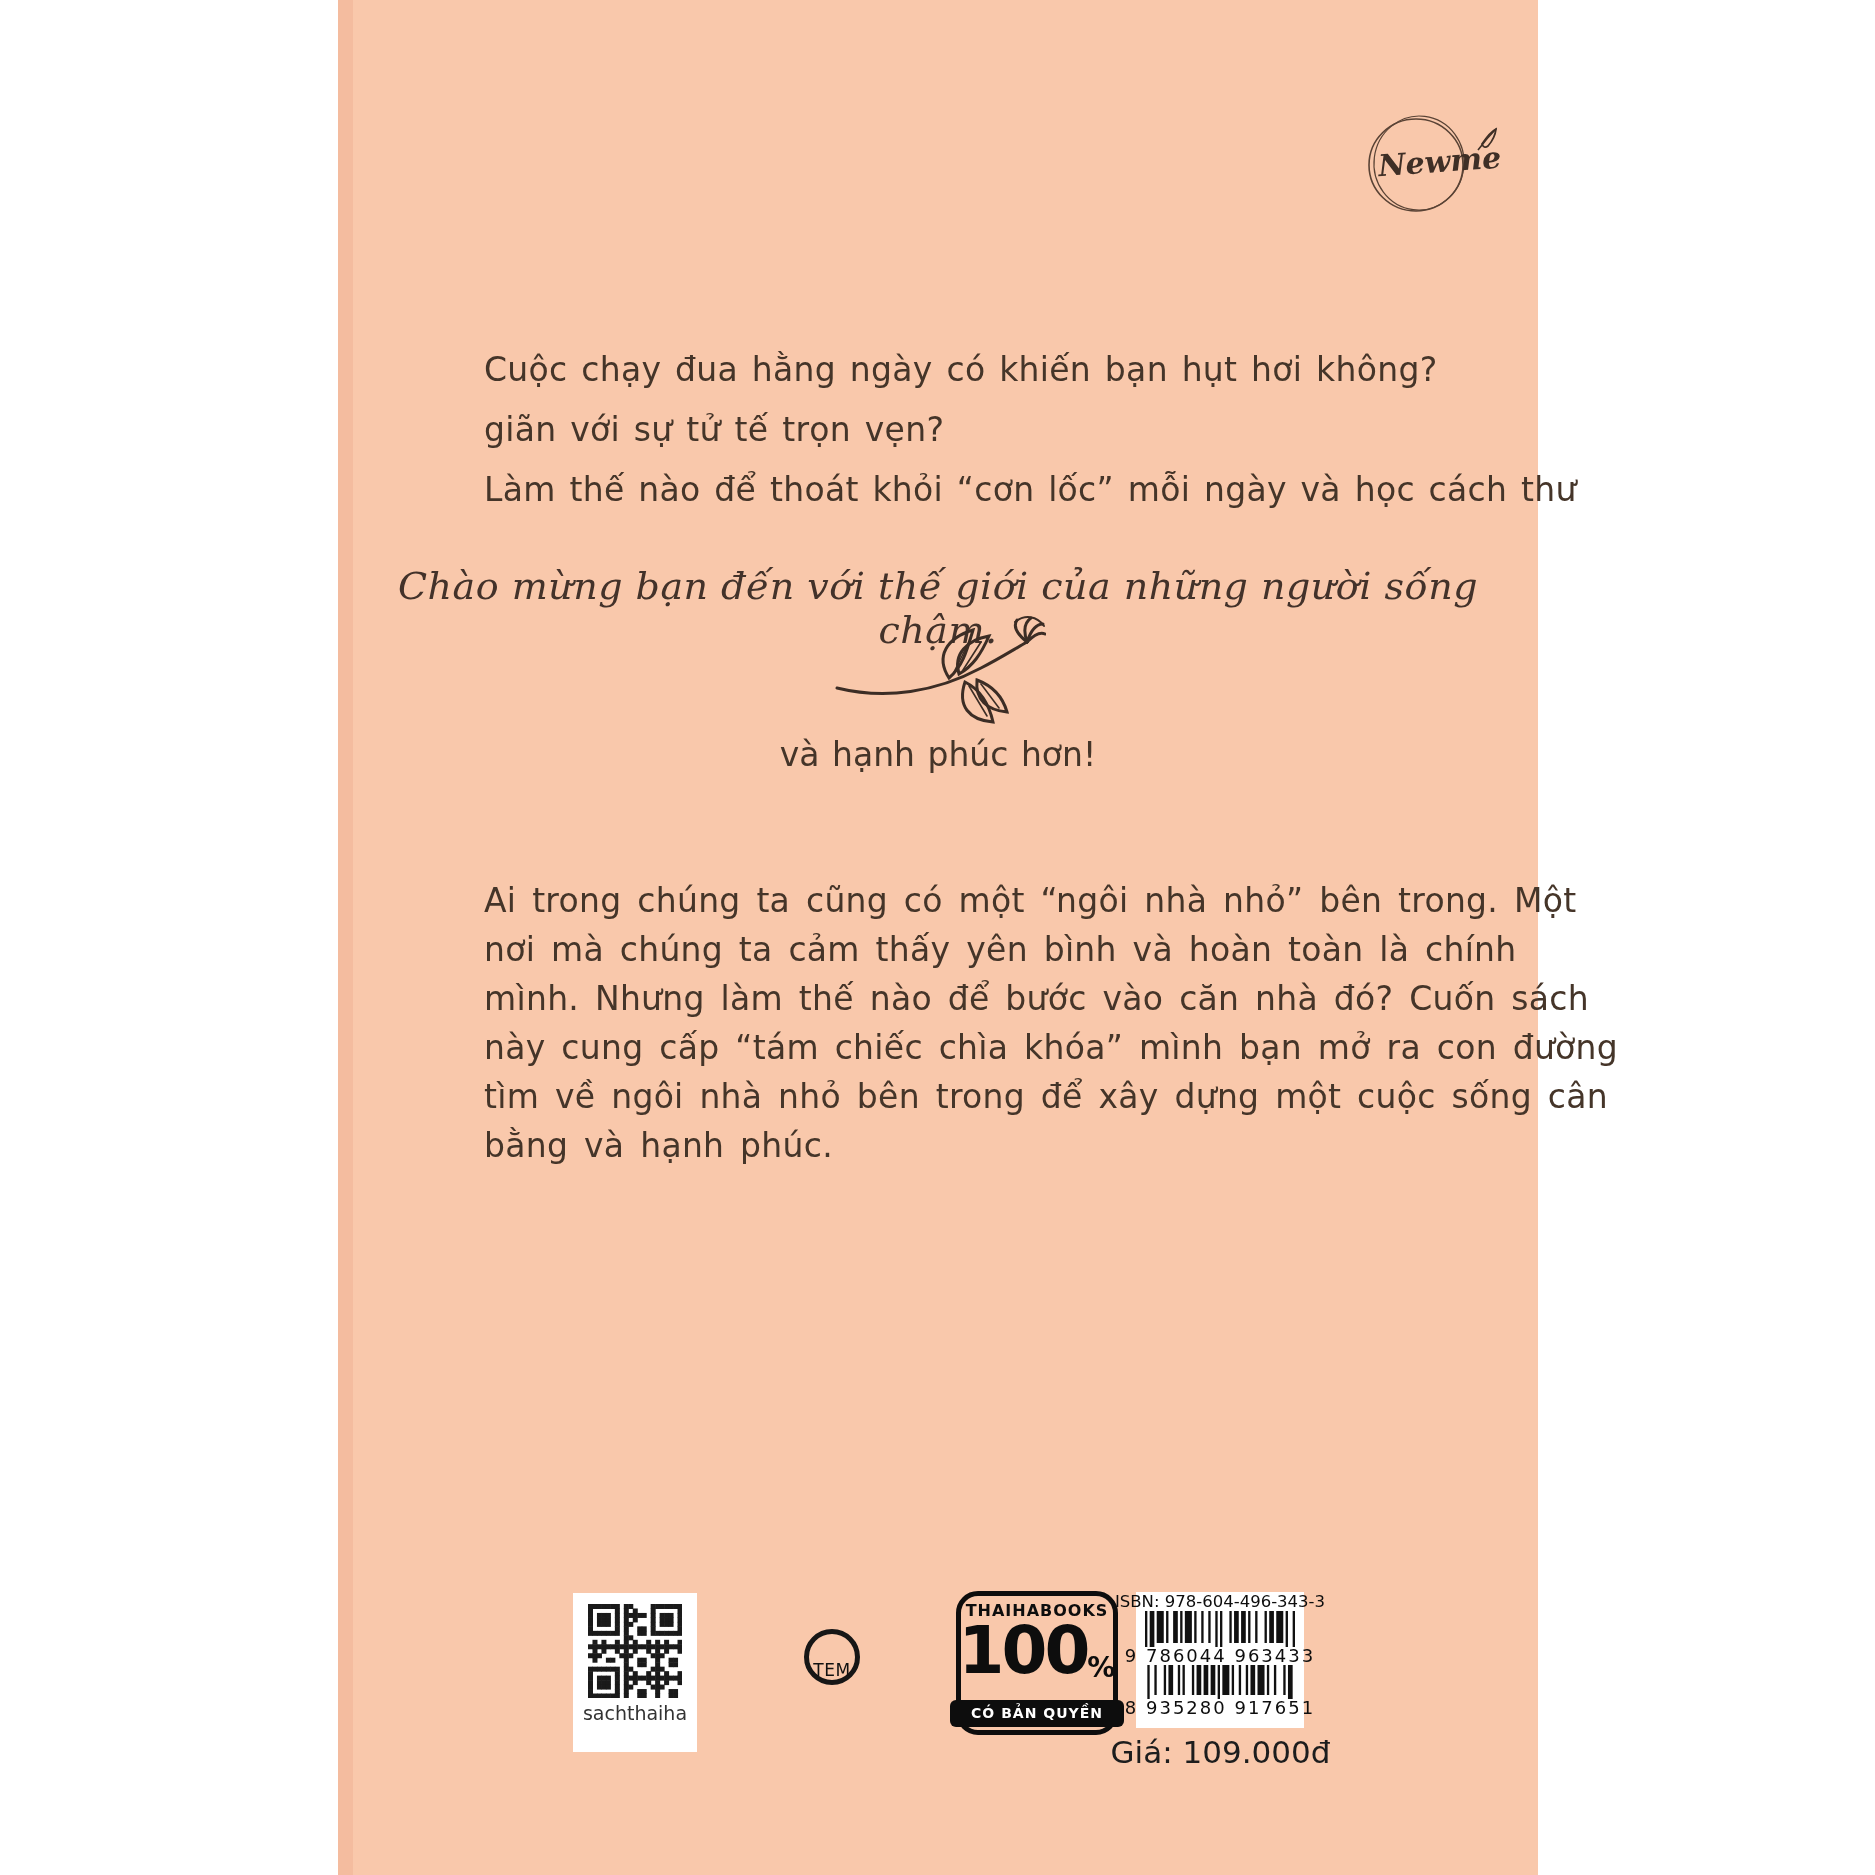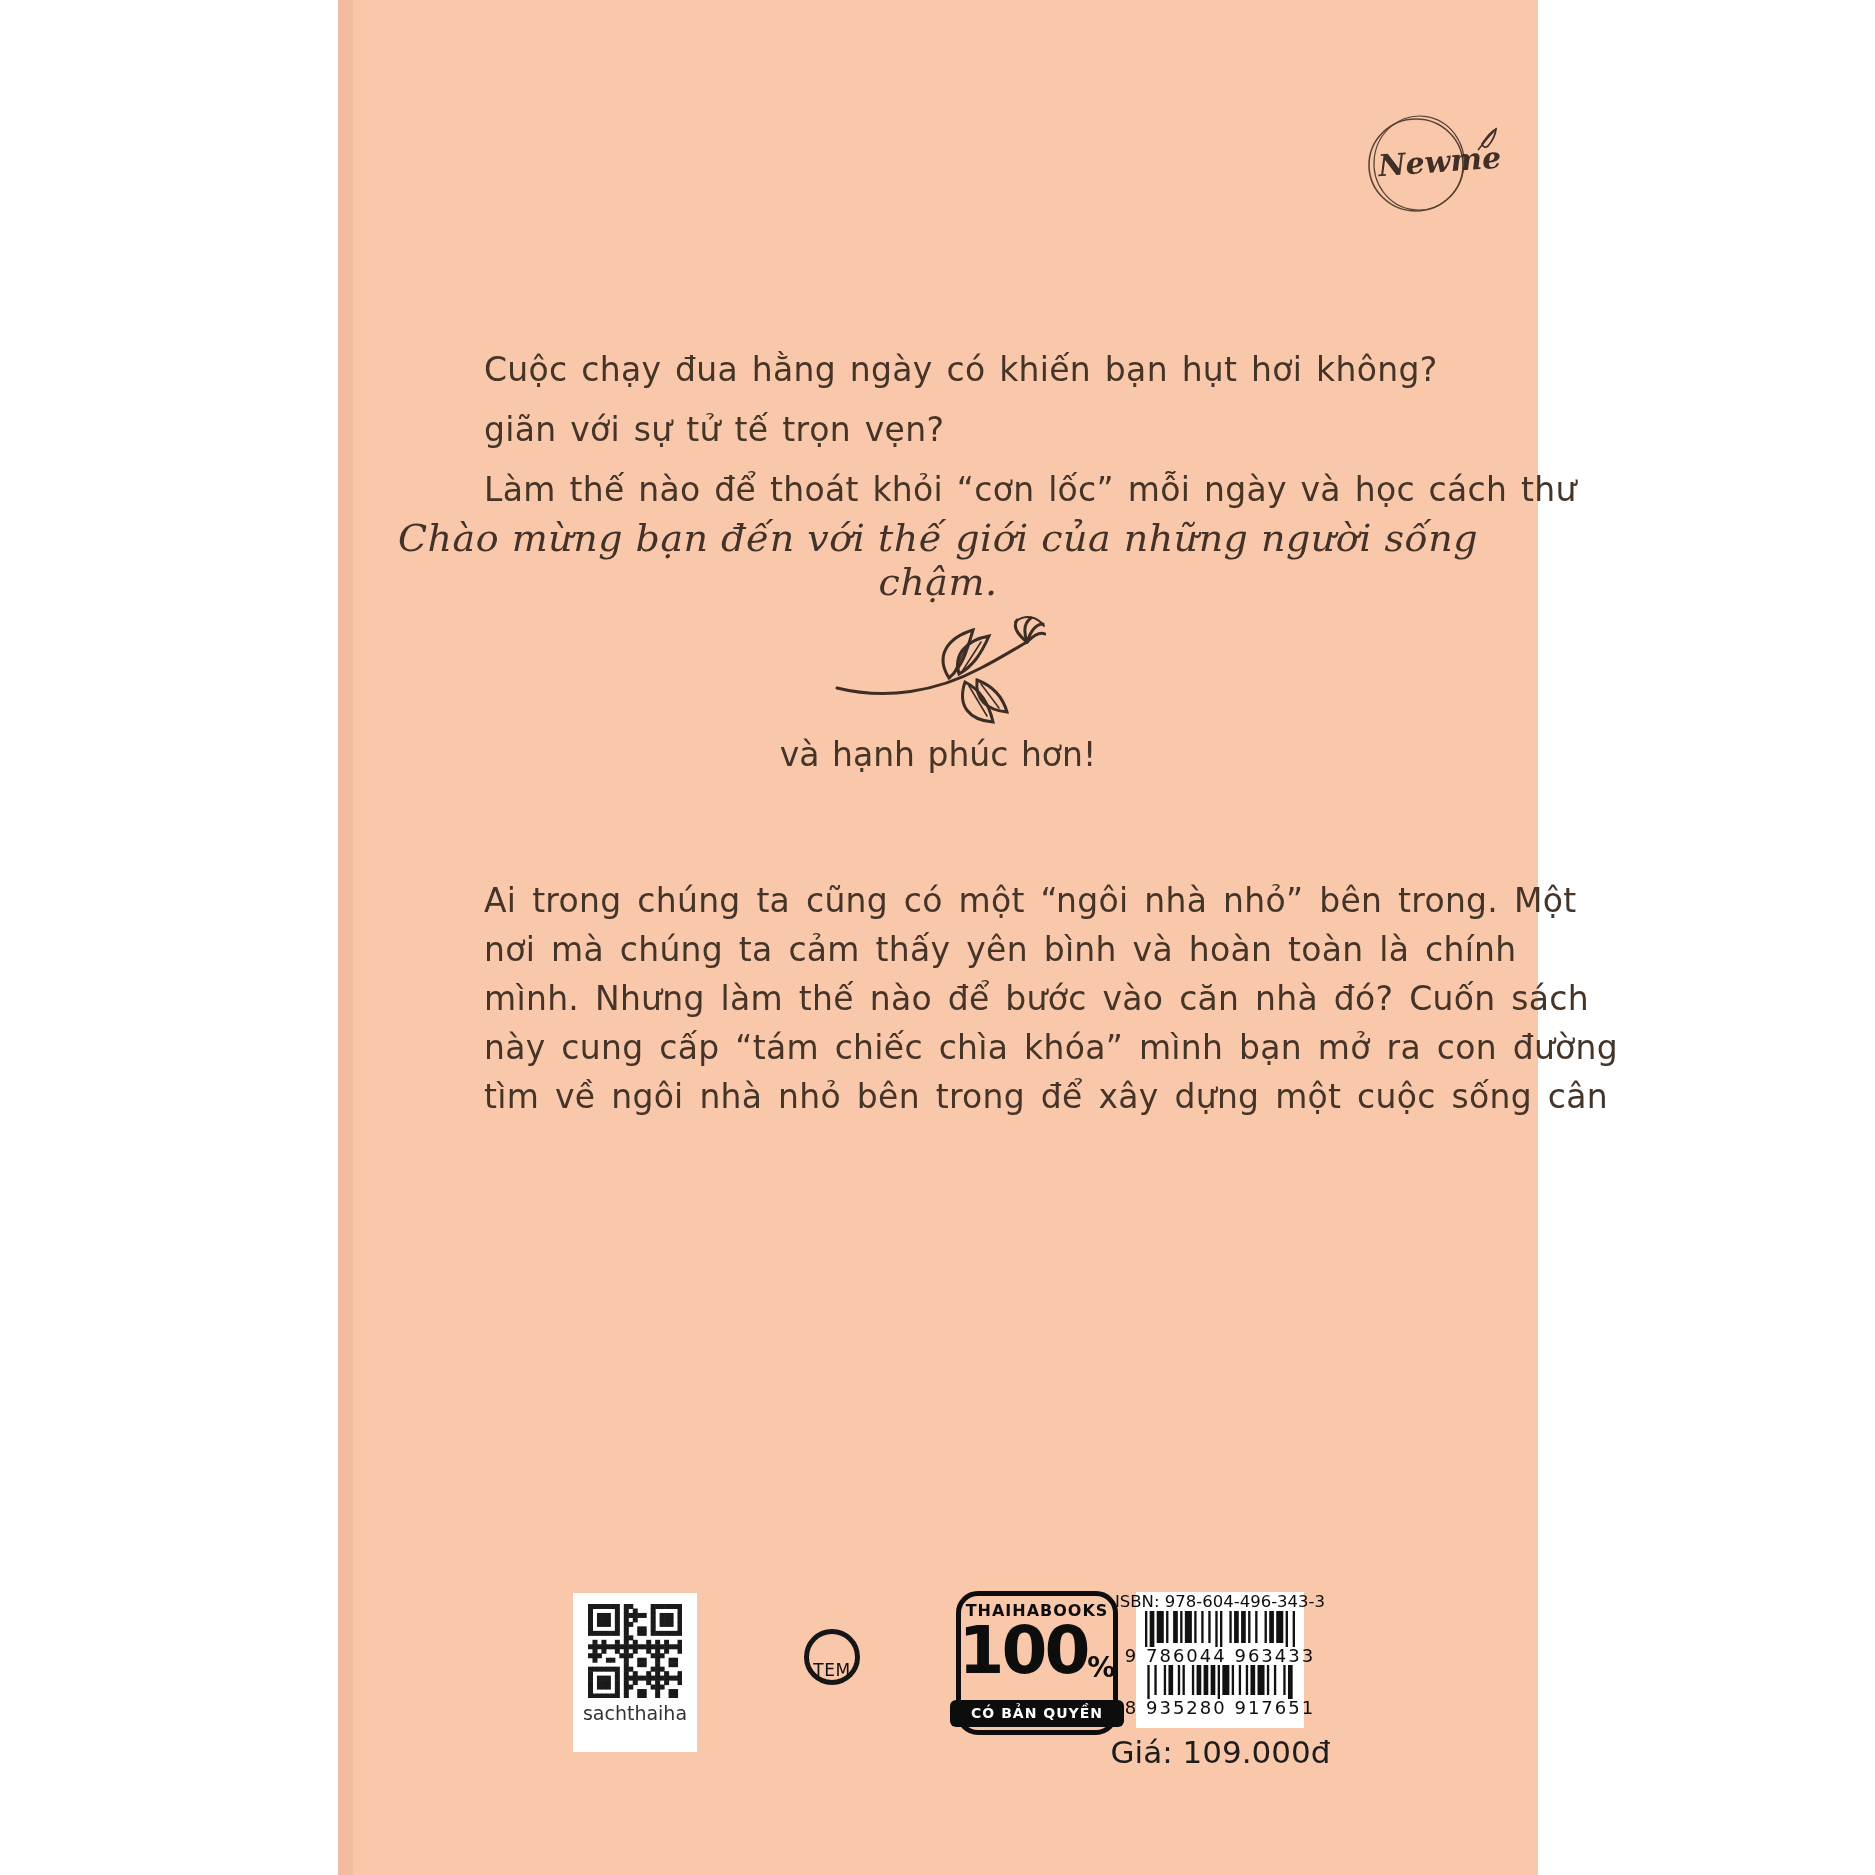--- a/index.html
+++ b/index.html
@@ -11,21 +11,21 @@
   
   .logo{position:absolute;left:1028px;top:110px;width:150px;height:110px;}
   .logo svg{position:absolute;left:0;top:0;}
   .logo-text{position:absolute;left:12px;top:34px;width:120px;text-align:center;
     font-family:"DejaVu Serif",serif;font-style:italic;font-weight:bold;
     font-size:30px;color:#3f2f26;transform:rotate(-4deg);}
 
   
   .intro{position:absolute;left:146px;top:340px;width:940px;color:#453529;
     font-size:33px;line-height:60px;letter-spacing:.3px;word-spacing:3px;white-space:nowrap;}
-  .script-line{position:absolute;left:0;top:516px;width:100%;text-align:center;
+  .script-line{position:absolute;left:0;top:564px;width:100%;text-align:center;
     font-family:"DejaVu Serif",serif;font-style:italic;font-size:38px;color:#43322a;letter-spacing:.5px;}
   .flower-wrap{position:absolute;left:0;top:616px;width:100%;text-align:center;}
   .quote{position:absolute;left:0;top:728px;width:100%;text-align:center;color:#453529;
     font-size:33px;line-height:54px;word-spacing:2px;}
   .description{position:absolute;left:146px;top:876px;width:940px;color:#453529;
     font-size:33px;line-height:49px;letter-spacing:.3px;word-spacing:5px;white-space:nowrap;}
 
   
   .qr-box{position:absolute;left:235px;top:1593px;width:124px;height:159px;background:#ffffff;
     display:flex;flex-direction:column;align-items:center;}
@@ -101,20 +101,21 @@
     <div class="quote">
       <div>và hạnh phúc hơn!</div>
     </div>
 
     <div class="description">
       <div>Ai trong chúng ta cũng có một “ngôi nhà nhỏ” bên trong. Một</div>
       <div>nơi mà chúng ta cảm thấy yên bình và hoàn toàn là chính</div>
       <div>mình. Nhưng làm thế nào để bước vào căn nhà đó? Cuốn sách</div>
       <div>này cung cấp “tám chiếc chìa khóa” mình bạn mở ra con đường</div>
       <div>tìm về ngôi nhà nhỏ bên trong để xây dựng một cuộc sống cân</div>
+      <div>bằng và hạnh phúc.</div>
     </div>
 
     <div class="qr-box">
       <svg id="qr-svg" width="94" height="94">
           <rect x="0.00" y="0.00" width="5" height="5" fill="#1a1a1a"></rect>
           <rect x="4.48" y="0.00" width="5" height="5" fill="#1a1a1a"></rect>
           <rect x="8.95" y="0.00" width="5" height="5" fill="#1a1a1a"></rect>
           <rect x="13.43" y="0.00" width="5" height="5" fill="#1a1a1a"></rect>
           <rect x="17.90" y="0.00" width="5" height="5" fill="#1a1a1a"></rect>
           <rect x="22.38" y="0.00" width="5" height="5" fill="#1a1a1a"></rect>

